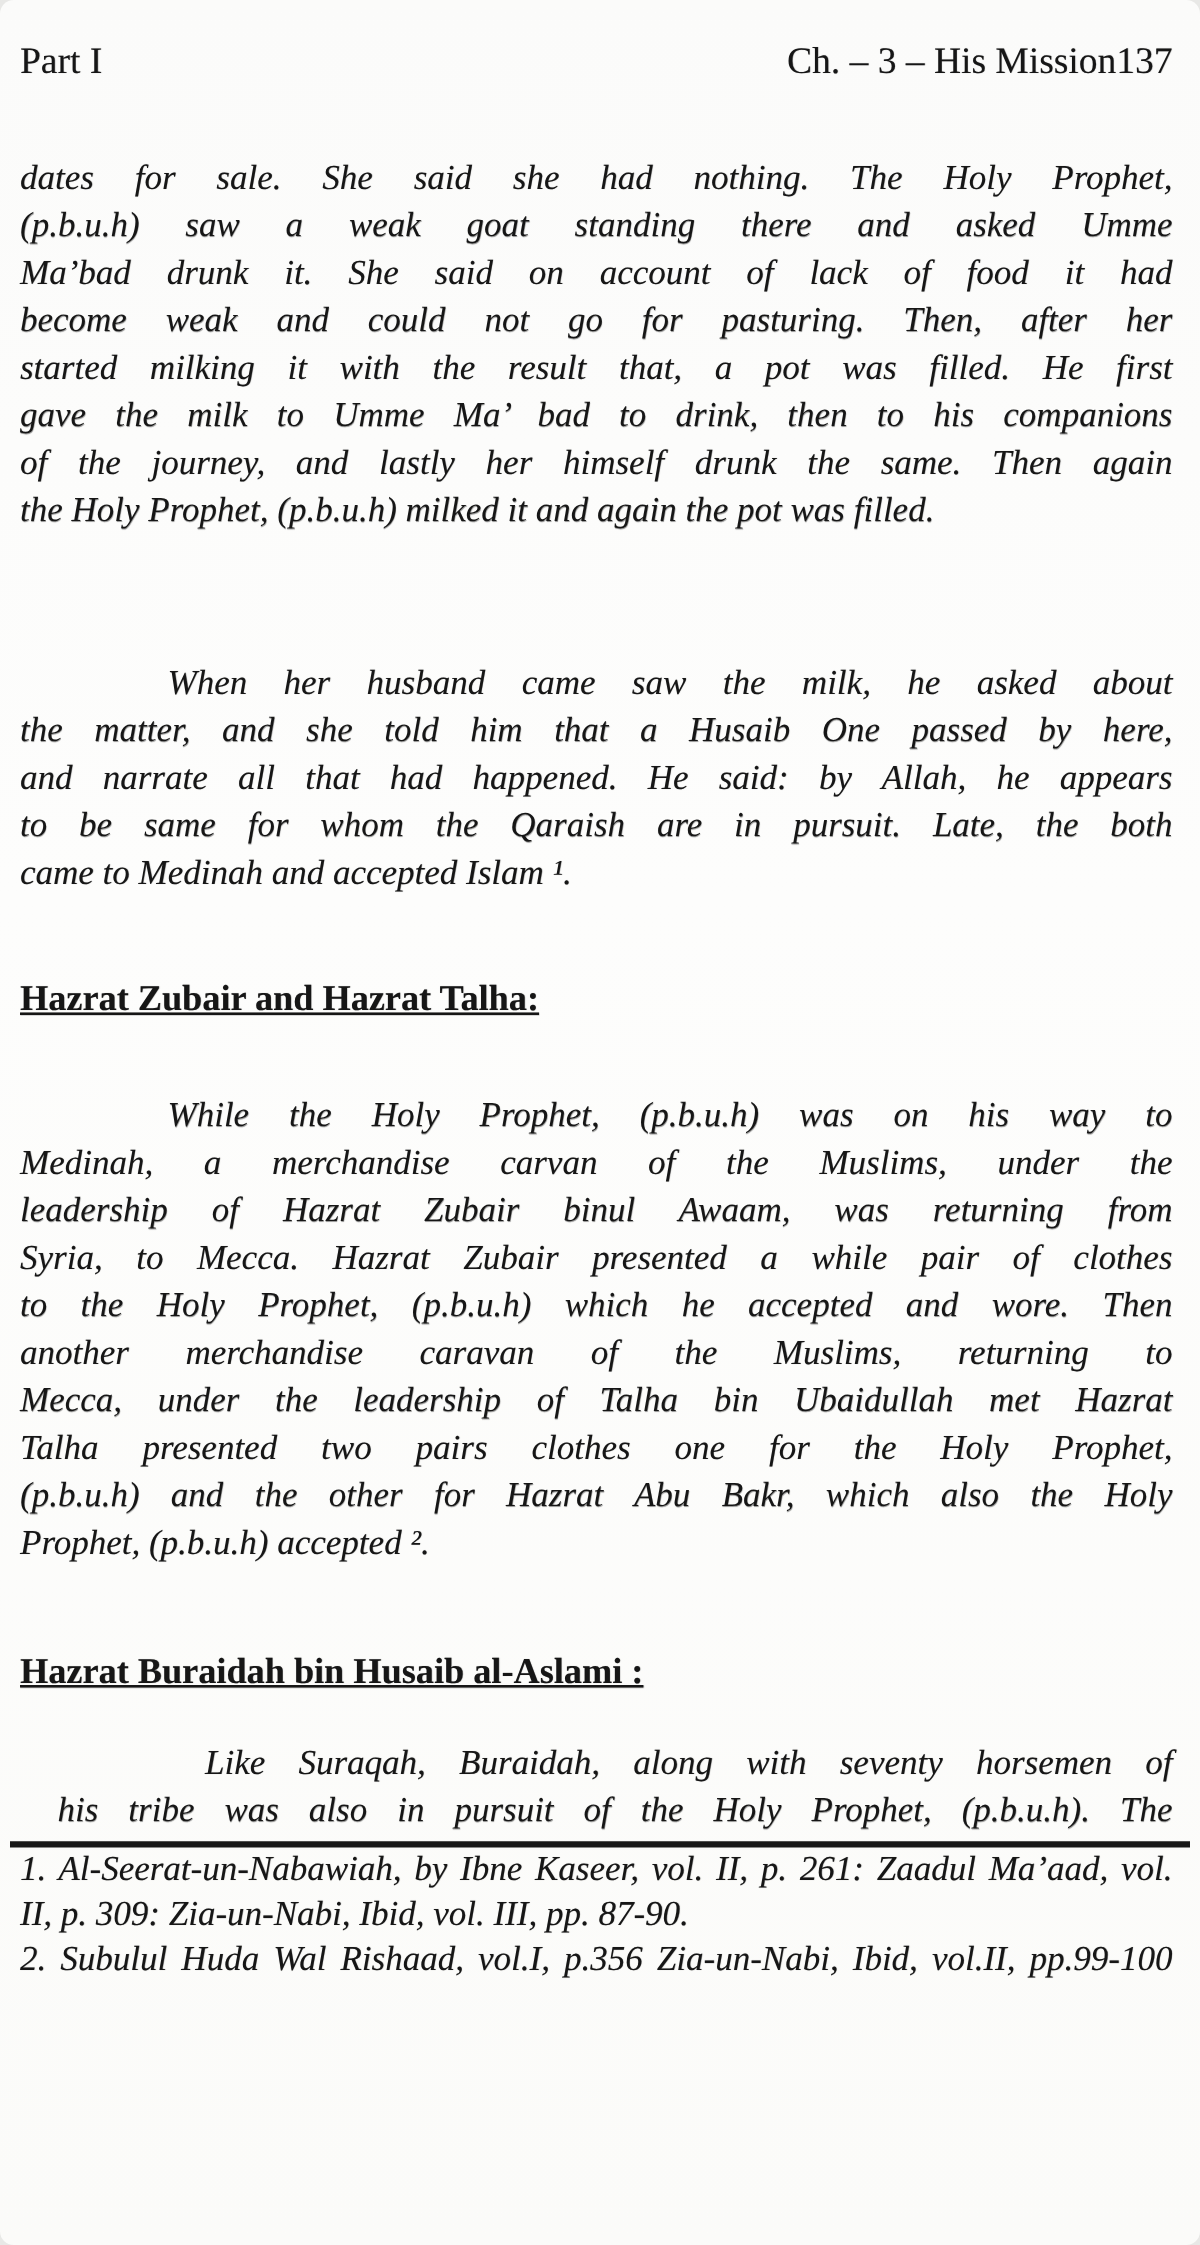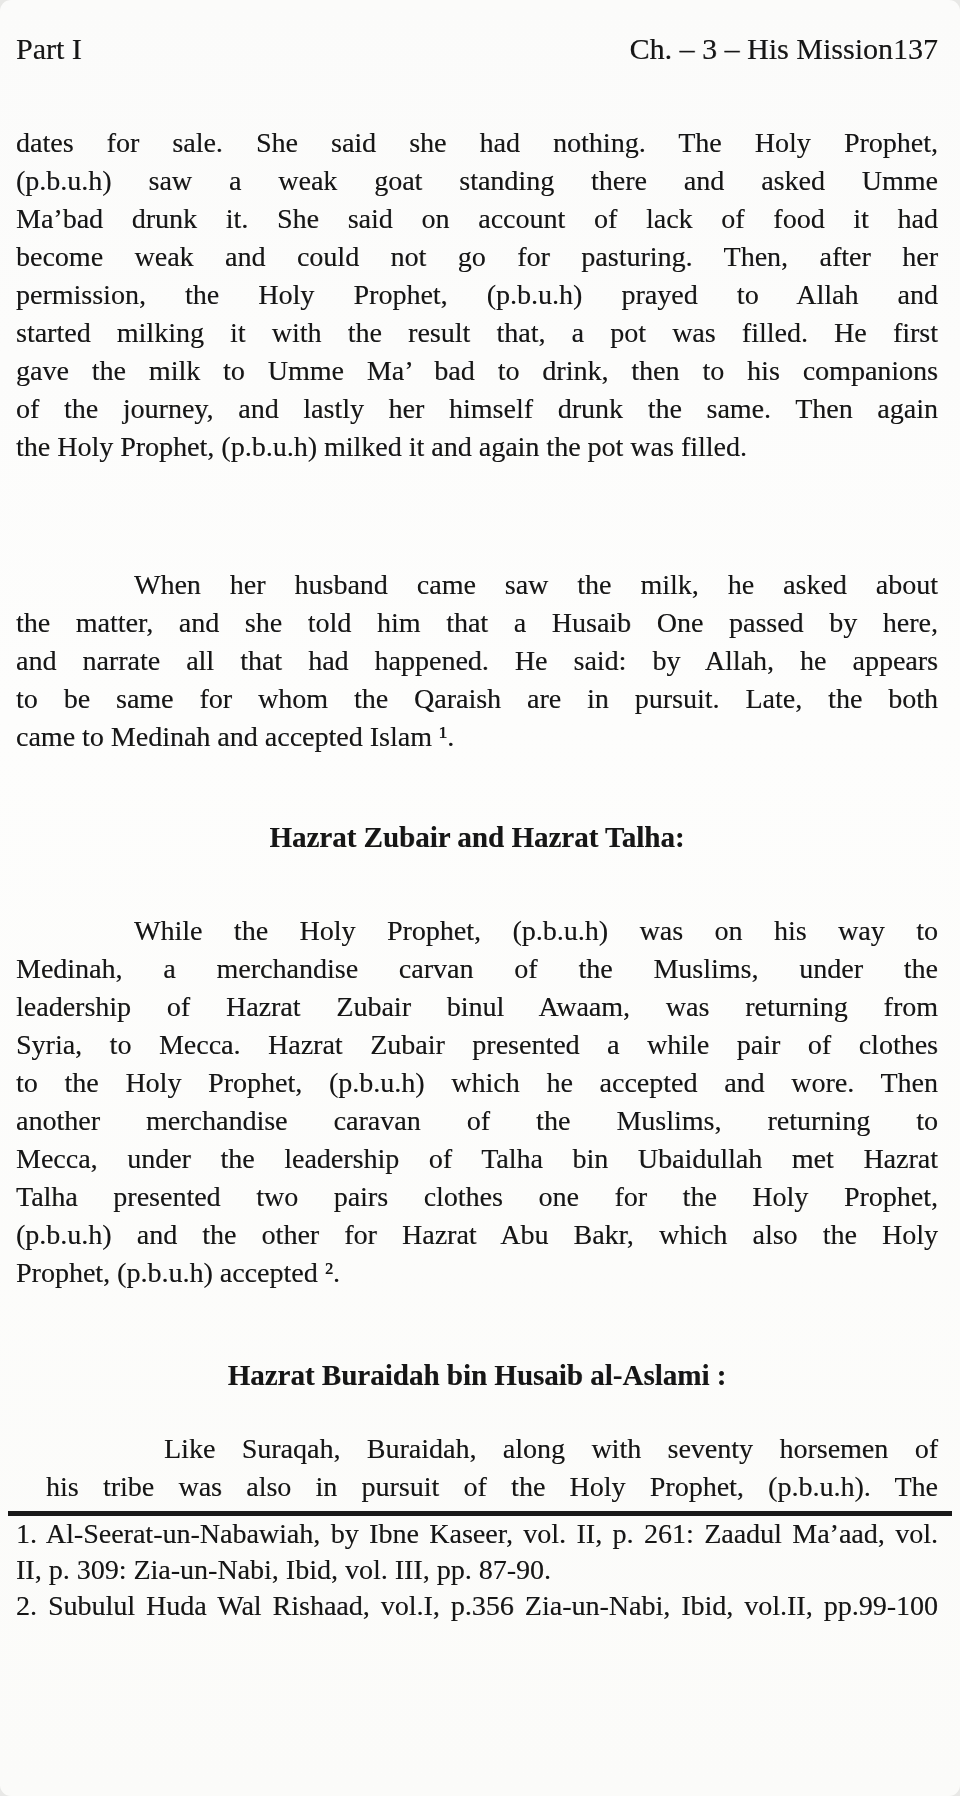--- a/index.html
+++ b/index.html
@@ -28,31 +28,33 @@
     justify-content: space-between;
     align-items: baseline;
     padding-top: 30px;
     font-size: 30px;
     line-height: 38px;
   }
   .header .center { flex: 1; text-align: right; }
   .line {
     text-align: justify;
     text-align-last: justify;
+    font-style: italic;
   }
   .para .line:last-child { text-align-last: left; }
   .para.continued .line:last-child { text-align-last: justify; }
   .para.indented .line:first-child { text-indent: 118px; }
   .para.p1 { margin-top: 56px; }
   .para.p2 { margin-top: 100px; }
   .heading {
     font-weight: bold;
     font-size: 29px;
     line-height: 38px;
-    text-align: center;
+    text-align: left;
+    text-decoration: underline;
   }
   .heading.h1 { margin-top: 62px; }
   .para.p3 { margin-top: 56px; }
   .heading.h2 { margin-top: 64px; }
   .para.p4 { margin-top: 36px; margin-left: 30px; }
   .footnote-rule {
     border: none;
     border-top: 5px solid #191919;
     margin: 5px -14px 0 -8px;
     height: 0;
@@ -73,21 +75,20 @@
     <span class="left">Part I</span>
     <span class="center">Ch. – 3 – His Mission</span>
     <span class="right">137</span>
   </div>
 
   <div class="para p1">
       <div class="line">dates for sale. She said she had nothing. The Holy Prophet,</div>
       <div class="line">(p.b.u.h) saw a weak goat standing there and asked Umme</div>
       <div class="line">Ma’bad drunk it. She said on account of lack of food it had</div>
       <div class="line">become weak and could not go for pasturing. Then, after her</div>
-      <div class="line">permission, the Holy Prophet, (p.b.u.h) prayed to Allah and</div>
       <div class="line">started milking it with the result that, a pot was filled. He first</div>
       <div class="line">gave the milk to Umme Ma’ bad to drink, then to his companions</div>
       <div class="line">of the journey, and lastly her himself drunk the same. Then again</div>
       <div class="line">the Holy Prophet, (p.b.u.h) milked it and again the pot was filled.</div>
     </div>
 
   <div class="para p2 indented">
       <div class="line">When her husband came saw the milk, he asked about</div>
       <div class="line">the matter, and she told him that a Husaib One passed by here,</div>
       <div class="line">and narrate all that had happened. He said: by Allah, he appears</div>

